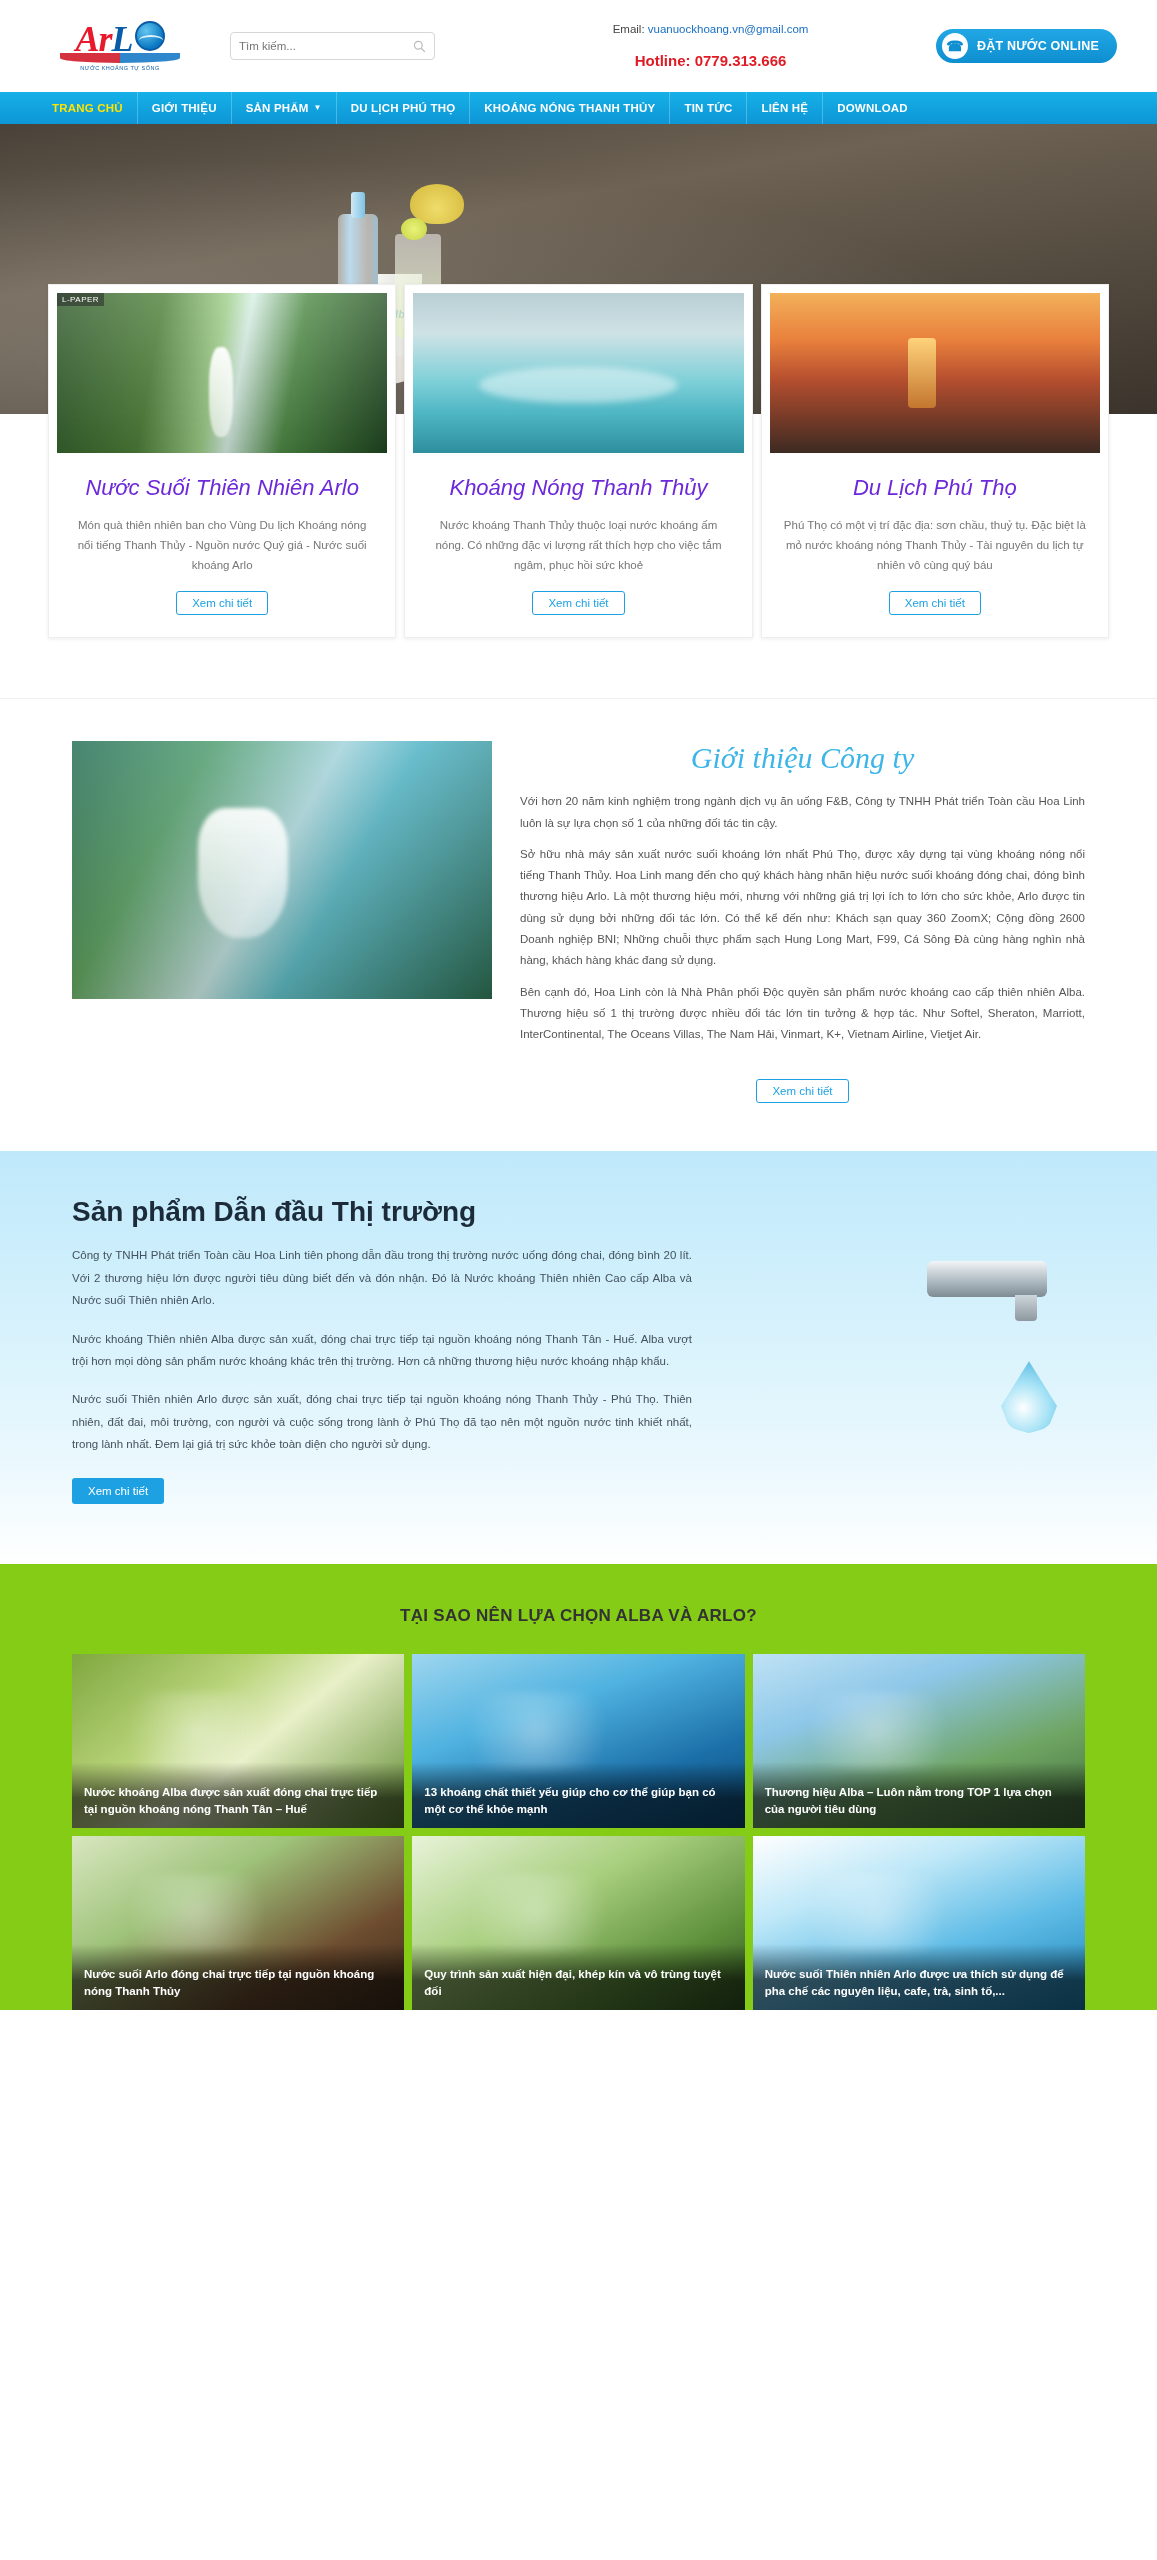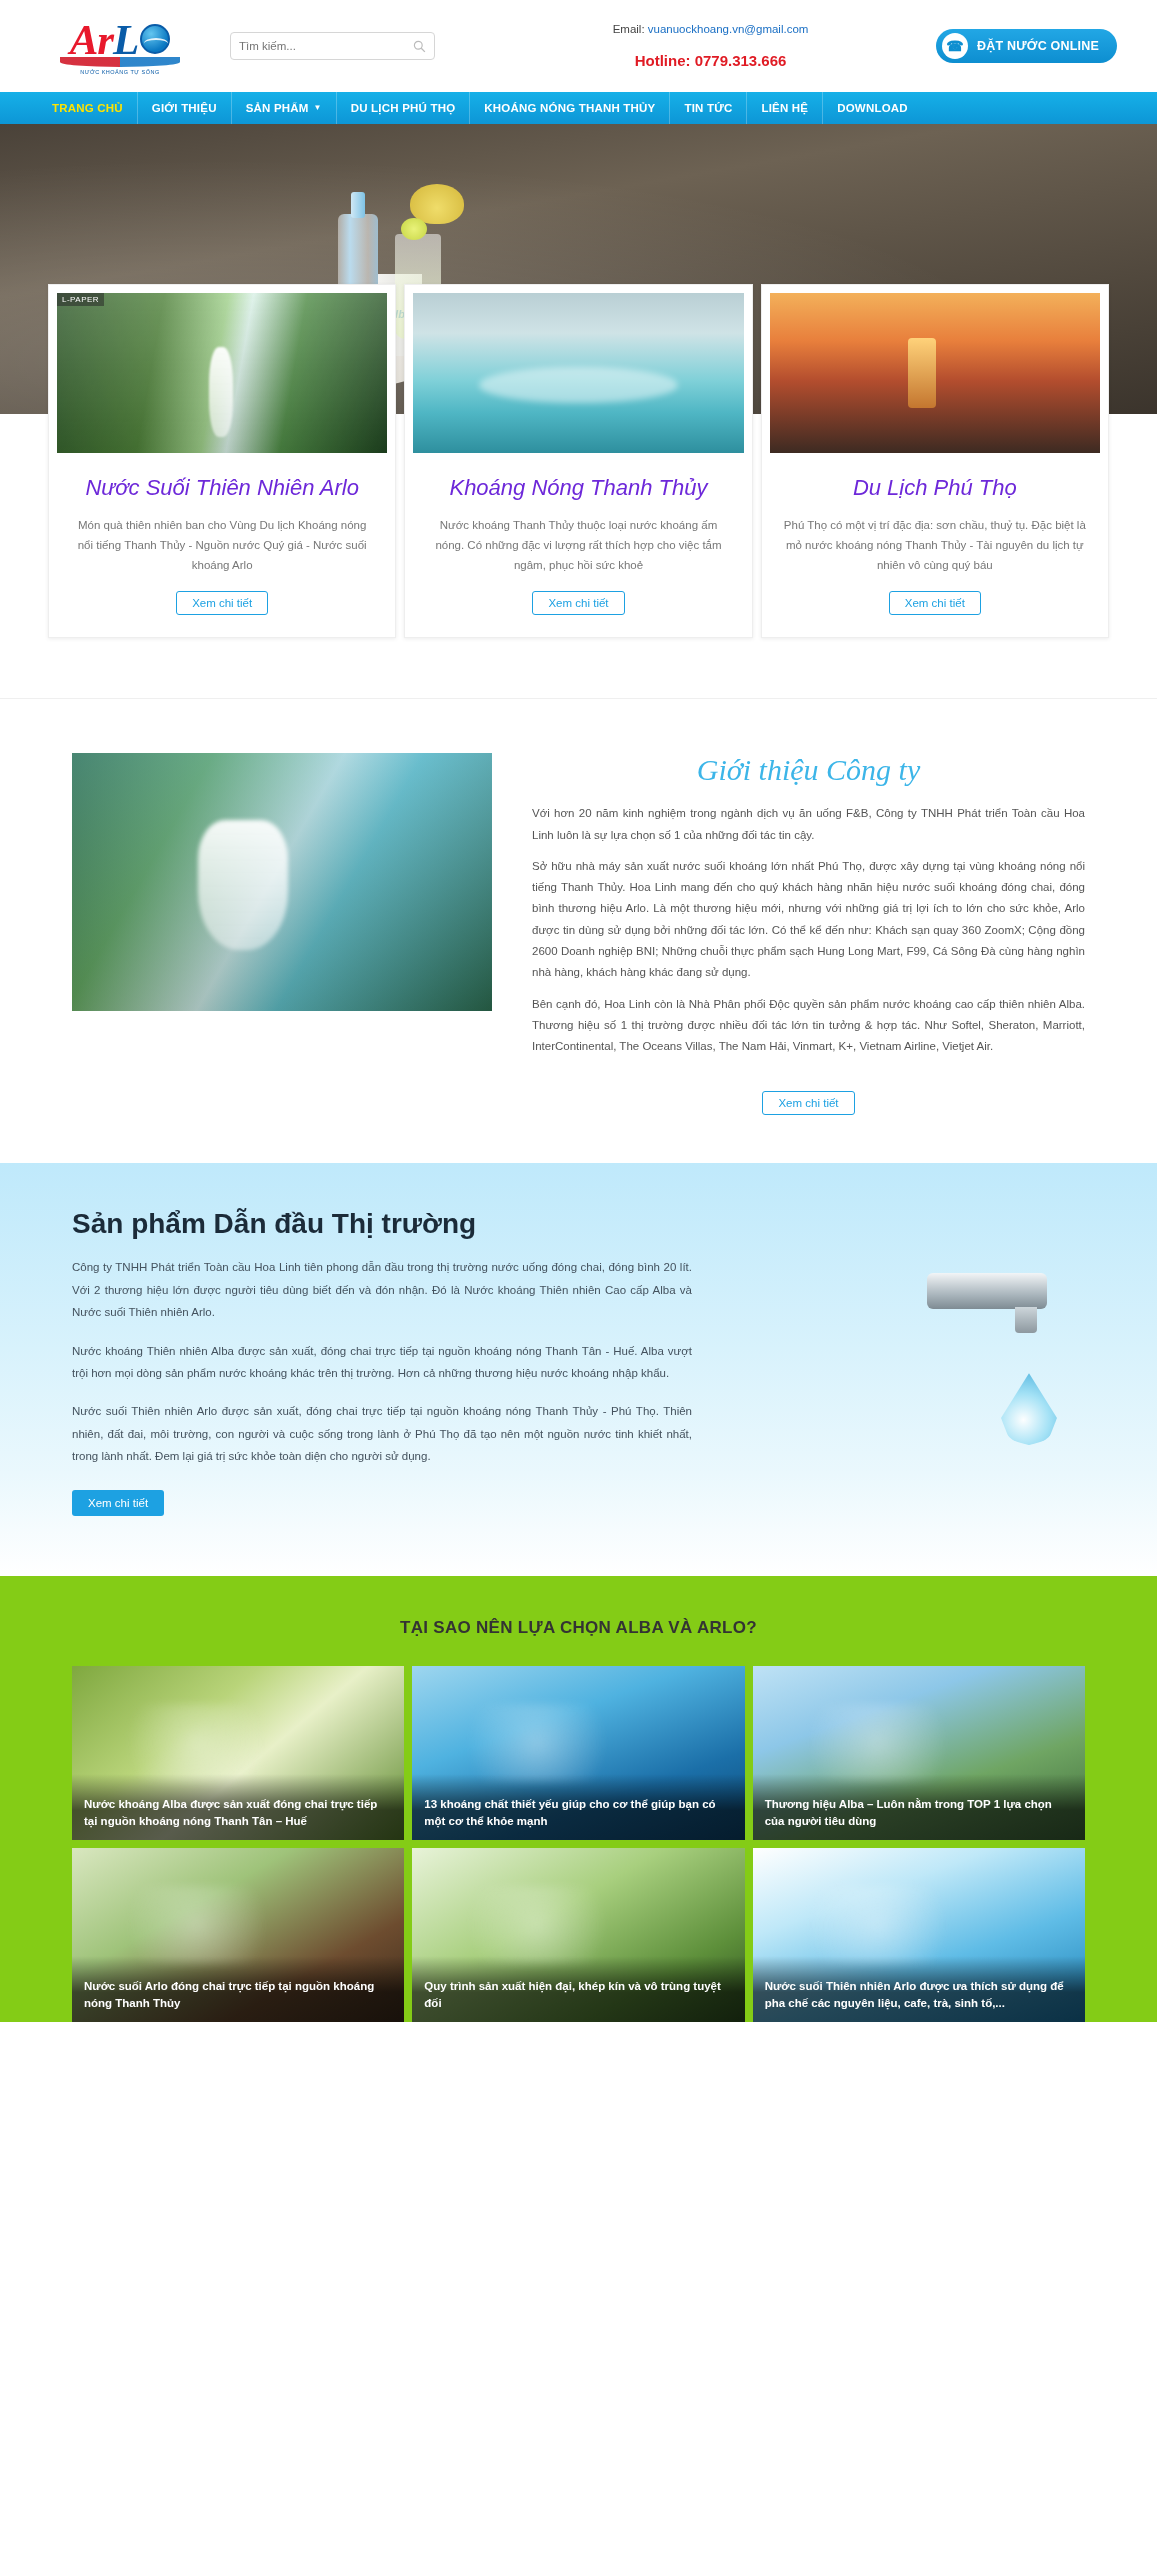--- a/index.html
+++ b/index.html
@@ -21,28 +21,27 @@
   }
   .logo {
     width: 160px;
     display: flex;
     flex-direction: column;
     align-items: center;
     position: relative;
   }
   .logo-main {
     font-family: "Liberation Serif", serif;
-    font-size: 43px;
+    font-size: 36px;
     font-weight: bold;
     font-style: italic;
     color: #e8192c;
     letter-spacing: -1px;
     line-height: 1;
     display: flex;
-    align-items: center;
   }
   .logo-main .blue { color: #0a5ca8; }
   .logo-globe {
     width: 30px; height: 30px;
     border-radius: 50%;
     background: radial-gradient(circle at 35% 30%, #63c6f0, #0a78c2 70%);
     border: 2px solid #0a5ca8;
     display: inline-block;
     margin-left: 2px;
     position: relative;
@@ -333,23 +332,23 @@
     padding: 5px 15px;
     border-radius: 3px;
     cursor: pointer;
     font-family: "Liberation Sans", sans-serif;
   }
 
   
   .about {
     background: #fff;
     border-top: 1px solid #efefef;
-    padding: 54px 72px 48px;
-    display: flex;
-    gap: 40px;
+    padding: 42px 72px 48px;
+    display: flex;
+    gap: 28px;
   }
   .about-img {
     width: 420px;
     height: 258px;
     flex: none;
     background:
       linear-gradient(180deg, rgba(120,180,210,.35), rgba(0,0,0,.2)),
       linear-gradient(120deg,#2f6d3f 0%, #63a85e 25%, #cfeee9 48%, #63c4cc 62%, #2c6b4f 100%);
     position: relative;
     overflow: hidden;

